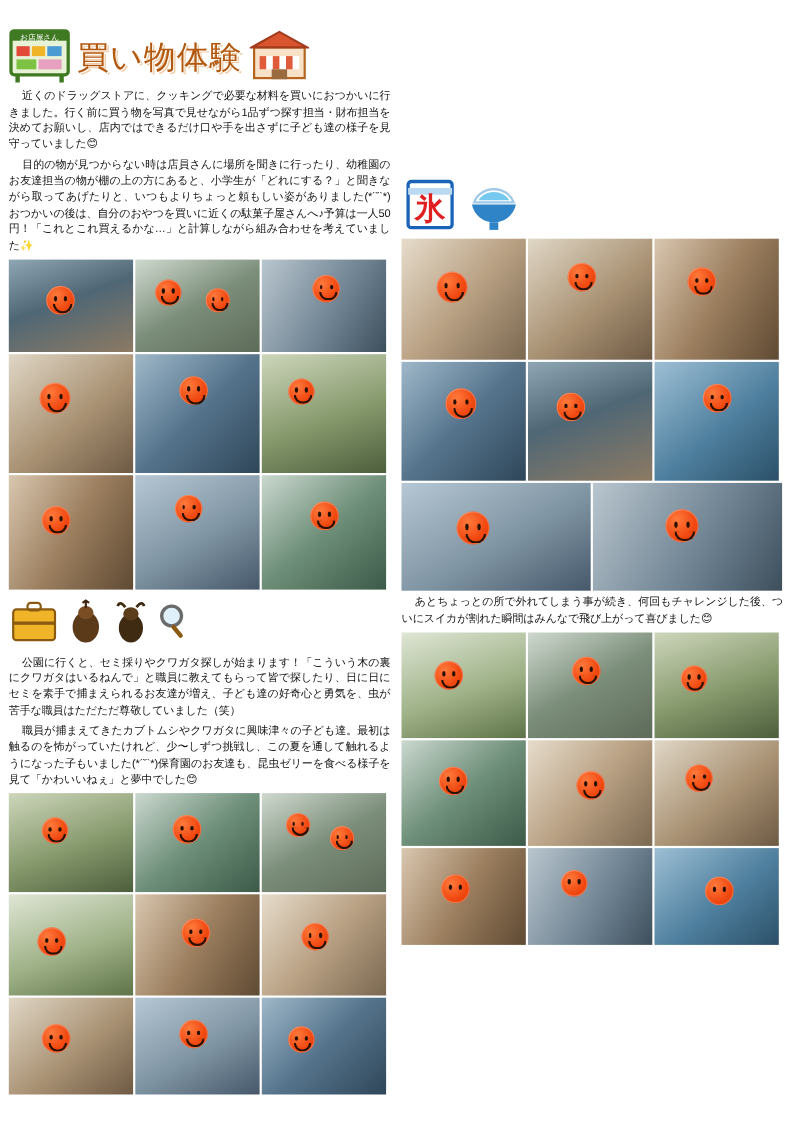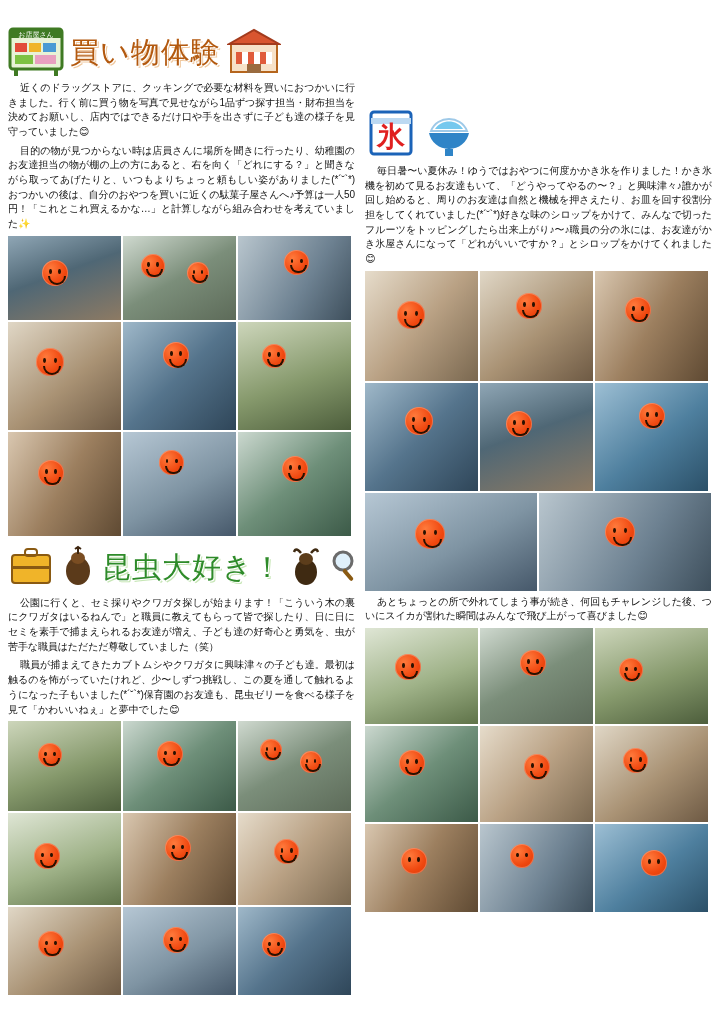--- a/index.html
+++ b/index.html
@@ -99,21 +99,21 @@
               <path d="M2 18 L27 4 L52 18 Z" fill="#d9552f" stroke="#a33b1d" stroke-width="2"></path>
               <rect x="9" y="26" width="36" height="12" fill="#fff"></rect>
               <rect x="9" y="26" width="6" height="12" fill="#e05b3a"></rect>
               <rect x="21" y="26" width="6" height="12" fill="#e05b3a"></rect>
               <rect x="33" y="26" width="6" height="12" fill="#e05b3a"></rect>
               <rect x="20" y="38" width="14" height="9" fill="#9a6b3f"></rect>
             </svg>
           </span>
         </div>
         <p class="body"><span class="ind"></span><span>近くのドラッグストアに、クッキングで必要な材料を買いにおつかいに行きました。行く前に買う物を写真で見せながら1品ずつ探す担当・財布担当を決めてお願いし、店内ではできるだけ口や手を出さずに子ども達の様子を見守っていました😊</span></p>
-        <p class="body"><span class="ind"></span><span>目的の物が見つからない時は店員さんに場所を聞きに行ったり、幼稚園のお友達担当の物が棚の上の方にあると、右を向く「どれにする？」と聞きながら取ってあげたりと、いつもよりちょっと頼もしい姿がありました(*´˘`*)おつかいの後は、自分のおやつを買いに近くの駄菓子屋さんへ♪予算は一人50円！「これとこれ買えるかな…」と計算しながら組み合わせを考えていました✨</span></p>
+        <p class="body"><span class="ind"></span><span>目的の物が見つからない時は店員さんに場所を聞きに行ったり、幼稚園のお友達担当の物が棚の上の方にあると、小学生が「どれにする？」と聞きながら取ってあげたりと、いつもよりちょっと頼もしい姿がありました(*´˘`*)おつかいの後は、自分のおやつを買いに近くの駄菓子屋さんへ♪予算は一人50円！「これとこれ買えるかな…」と計算しながら組み合わせを考えていました✨</span></p>
 
         <div class="grid">
           <div class="ph s1" style="width:113px;height:84px">
               <div class="face" style="left:34px;top:24px;width:26px;height:26px"></div>
               <div class="mouth" style="left:40px;top:40px;width:14px;height:7px"></div>
             </div>
           <div class="ph s2" style="width:113px;height:84px">
               <div class="face" style="left:18px;top:18px;width:24px;height:24px"></div>
               <div class="mouth" style="left:23px;top:33px;width:13px;height:6px"></div>
               <div class="face" style="left:64px;top:26px;width:22px;height:22px"></div>
@@ -161,21 +161,20 @@
               <rect x="17" y="6" width="12" height="7" rx="3" fill="none" stroke="#8a5a12" stroke-width="2"></rect>
             </svg>
           </span>
           <span class="icon">
             <svg width="36" height="42" viewBox="0 0 36 42">
               <ellipse cx="18" cy="26" rx="12" ry="14" fill="#5b3a1a"></ellipse>
               <ellipse cx="18" cy="13" rx="7" ry="6" fill="#7a4d22"></ellipse>
               <path d="M18 9 L18 2 M15 4 L18 2 L21 4" stroke="#3e2610" stroke-width="2" fill="none"></path>
             </svg>
           </span>
-          <span class="title title-bug">昆虫大好き！</span>
           <span class="icon">
             <svg width="34" height="42" viewBox="0 0 34 42">
               <ellipse cx="17" cy="27" rx="11" ry="13" fill="#3f2a12"></ellipse>
               <ellipse cx="17" cy="14" rx="7" ry="6" fill="#5c3d1b"></ellipse>
               <path d="M12 8 C8 3 6 4 5 7 M22 8 C26 3 28 4 29 7" stroke="#3f2a12" stroke-width="2.5" fill="none"></path>
             </svg>
           </span>
           <span class="icon">
             <svg width="30" height="38" viewBox="0 0 30 38">
               <circle cx="14" cy="14" r="9" fill="#dff0fb" stroke="#6b6b6b" stroke-width="3"></circle>
@@ -244,21 +243,20 @@
           </span>
           <span class="icon">
             <svg width="52" height="50" viewBox="0 0 52 50">
               <path d="M8 22 C14 6 38 6 44 22 Z" fill="#ffffff" stroke="#9ec9e8" stroke-width="2"></path>
               <path d="M12 20 C18 10 34 10 40 20" fill="#47b6e8" opacity=".75"></path>
               <path d="M6 24 h40 a20 20 0 0 1 -20 16 a20 20 0 0 1 -20 -16z" fill="#2f84c7"></path>
               <rect x="22" y="40" width="8" height="7" fill="#2f84c7"></rect>
             </svg>
           </span>
         </div>
-        <p class="body"><span class="ind"></span><span>毎日暑〜い夏休み！ゆうではおやつに何度かかき氷を作りました！かき氷機を初めて見るお友達もいて、「どうやってやるの〜？」と興味津々♪誰かが回し始めると、周りのお友達は自然と機械を押さえたり、お皿を回す役割分担をしてくれていました(*´˘`*)好きな味のシロップをかけて、みんなで切ったフルーツをトッピングしたら出来上がり♪〜♪職員の分の氷には、お友達がかき氷屋さんになって「どれがいいですか？」とシロップをかけてくれました😊</span></p>
 
         <div class="grid">
           <div class="ph s10" style="width:113px;height:110px">
               <div class="face" style="left:32px;top:30px;width:28px;height:28px"></div>
               <div class="mouth" style="left:39px;top:48px;width:14px;height:7px"></div>
             </div>
           <div class="ph s4" style="width:113px;height:110px">
               <div class="face" style="left:36px;top:22px;width:26px;height:26px"></div>
               <div class="mouth" style="left:42px;top:39px;width:13px;height:6px"></div>
             </div>

